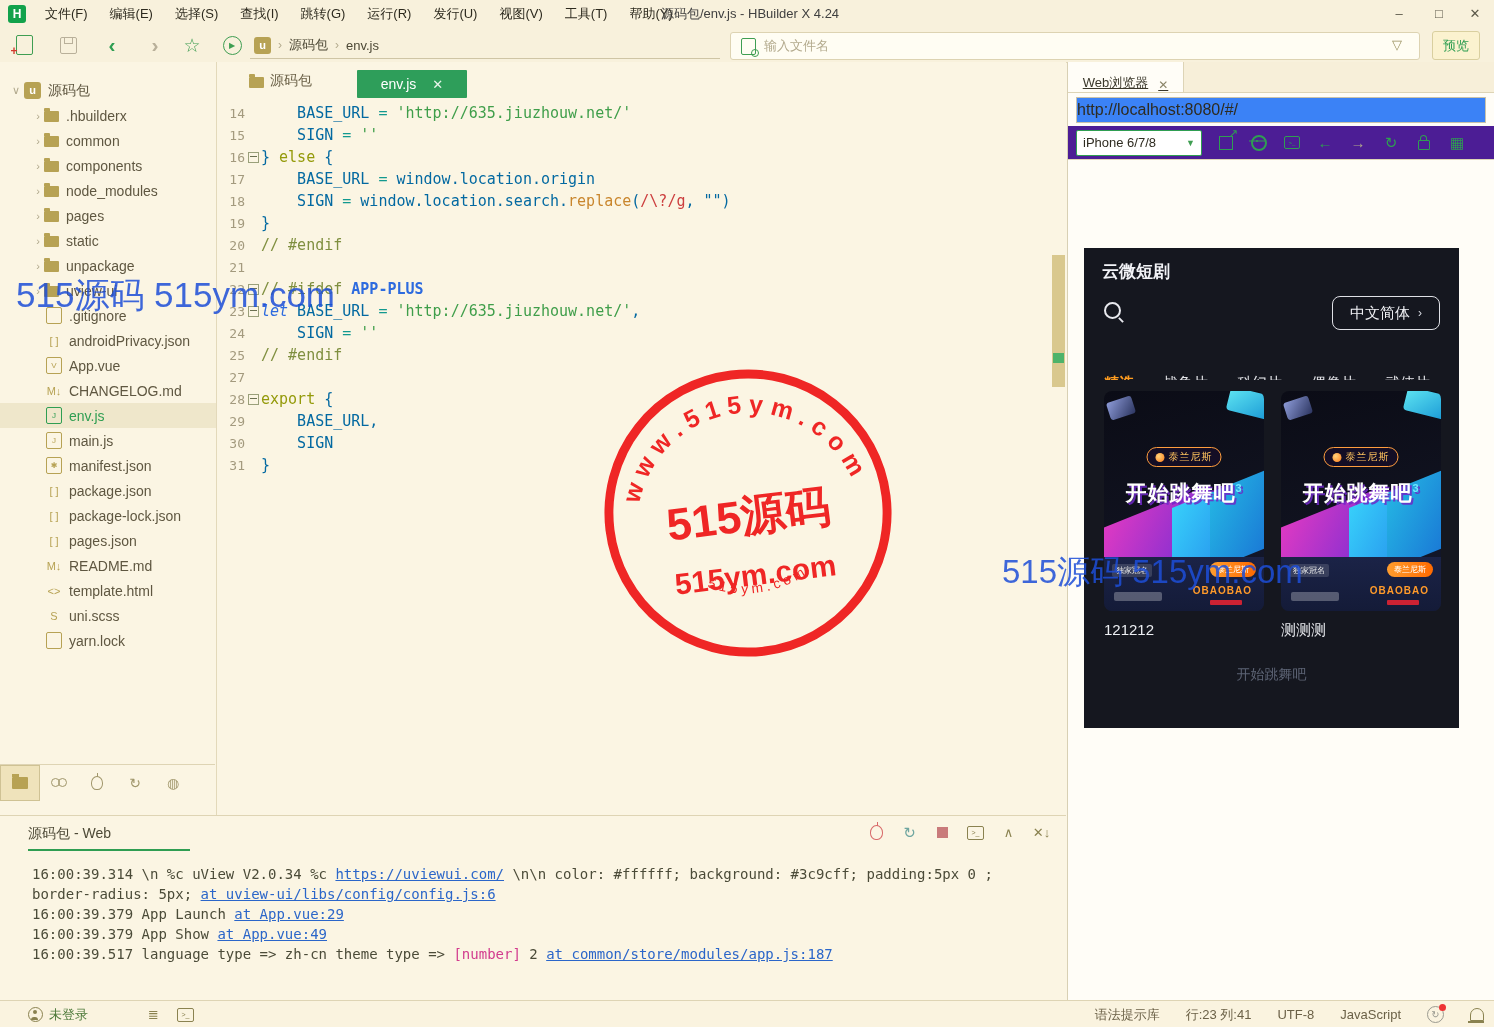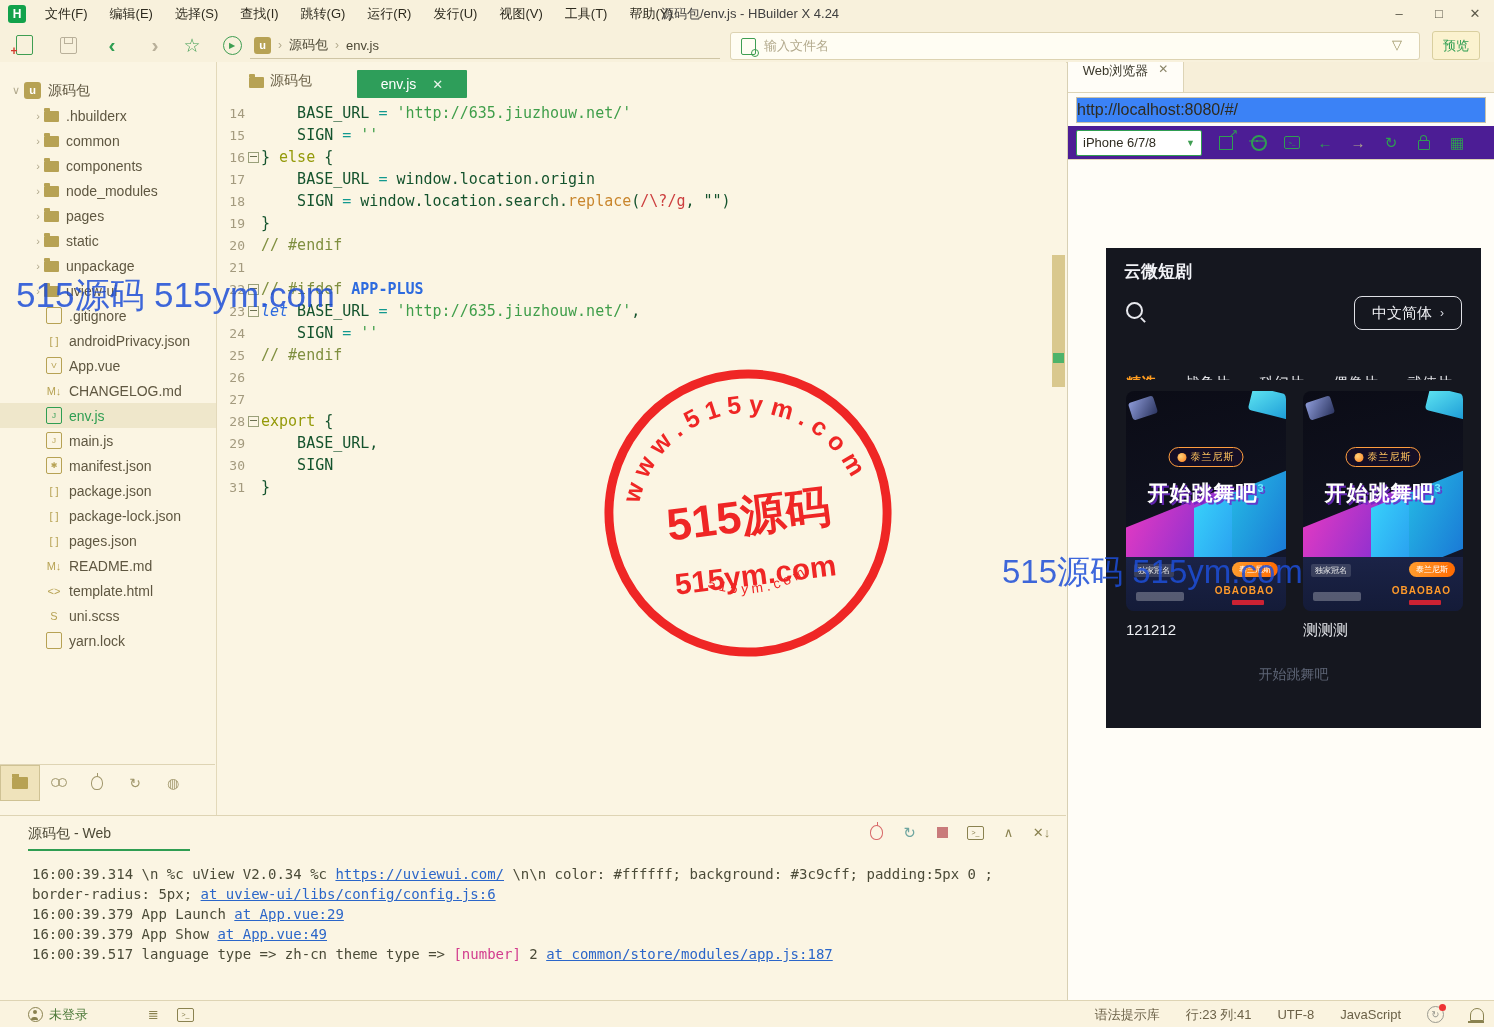--- a/index.html
+++ b/index.html
@@ -69,21 +69,21 @@
   #group-label .ic-folder{margin-right:6px;}
   #tab-env{left:140px;top:8px;width:110px;height:28px;background:#2e9e5a;color:#fff;font-size:14px;
            display:flex;align-items:center;justify-content:center;border-radius:1px;}
   #tab-env .x{margin-left:16px;font-size:13px;color:#eaf6ec;}
   #code{left:0;top:40px;width:830px;font-family:"DejaVu Sans Mono","Liberation Mono",monospace;font-size:15px;}
   .cl{height:22px;display:flex;align-items:center;white-space:pre;}
   .ln{width:28px;text-align:right;color:#a39a7e;font-size:13px;flex:none;}
   .foldcol{width:16px;flex:none;display:flex;align-items:center;justify-content:center;}
   .foldbox{width:9px;height:9px;border:1px solid #9aa07a;position:relative;background:#fbf5e3;}
   .foldbox::after{content:"";position:absolute;left:1px;right:1px;top:3px;height:1px;background:#6b7052;}
-  .tk-plain{color:#14532d}.tk-op{color:#12998f}.tk-str{color:#3f9e4a}.tk-cmt{color:#7f8f3f}
+  .tk-plain{color:#0369a1}.tk-op{color:#12998f}.tk-str{color:#3f9e4a}.tk-cmt{color:#7f8f3f}
   .tk-kw{color:#949a0a}.tk-let{color:#2d6bdf;font-style:italic}.tk-pp{color:#2d6bdf;font-weight:bold}
   .tk-fn{color:#c9862d}.tk-rx{color:#cc3e3e}
   #scrollthumb{left:835px;top:193px;width:13px;height:132px;background:#d9c88e;}
   #scrollmark{left:836px;top:291px;width:11px;height:10px;background:#4db36a;}
   
   #console{left:0;top:815px;width:1066px;height:185px;background:#fbf5e3;border-top:1px solid #ded4b4;}
   #console-tab{left:28px;top:9px;font-size:14px;color:#4d4936;}
   #console-underline{left:28px;top:33px;width:162px;height:2px;background:#2f9e52;}
   #console-icons{right:16px;top:8px;display:flex;align-items:center;gap:16px;}
   .cic{width:17px;height:17px;display:flex;align-items:center;justify-content:center;font-size:13px;color:#8a8250;}
@@ -94,21 +94,21 @@
   .ic-term{width:15px;height:12px;border:1px solid #8a8250;border-radius:2px;font-size:7px;color:#8a8250;
            display:flex;align-items:center;justify-content:center;}
   #console-logs{left:32px;top:48px;width:1020px;font-family:"DejaVu Sans Mono","Liberation Mono",monospace;
                 font-size:14px;line-height:20px;color:#4b4b38;}
   .clog{margin-bottom:0;}
   .ck-t{color:#4b4b38}.ck-link{color:#2b66c9;text-decoration:underline}.ck-num{color:#d23c8e}
   
   #rightpanel{left:1067px;top:62px;width:427px;height:938px;background:#fffdf7;border-left:1px solid #d8d0b4;}
   #web-tabstrip{left:0;top:0;width:427px;height:30px;background:#f7efd9;border-bottom:1px solid #ddd4b6;}
   #web-tab{left:0;top:0;width:115px;height:30px;background:#fffdf7;border-right:1px solid #ddd4b6;
-           display:flex;align-items:flex-start;justify-content:center;font-size:13px;color:#3a372a;gap:10px;}
+           display:flex;align-items:flex-end;justify-content:center;font-size:13px;color:#3a372a;gap:10px;text-decoration:underline;}
   #web-tab .x{color:#8a8468;font-size:12px;}
   #urlrow{left:0;top:31px;width:427px;height:33px;background:#fffdf7;display:flex;align-items:center;}
   #urlbox{margin-left:8px;width:408px;height:24px;background:#3b82f6;border:1px solid #c9c2ab;
           font-size:16px;color:#2e2b20;display:flex;align-items:center;}
   #devrow{left:0;top:64px;width:427px;height:33px;background:#4c1d95;border-bottom:1px solid #ddd4b6;
           display:flex;align-items:center;}
   #devselect{margin-left:8px;width:112px;height:24px;background:#fff;border:1px solid #2f9e52;border-radius:2px;
              font-size:13px;color:#2e2b20;display:flex;align-items:center;justify-content:space-between;padding:0 6px;}
   #devselect .caret{color:#3f9e52;font-size:9px;}
   .bic{margin-left:15px;width:18px;height:18px;display:flex;align-items:center;justify-content:center;
@@ -118,21 +118,21 @@
   .ic-gear{width:12px;height:12px;border:2px solid #2f9e52;border-radius:50%;position:relative;}
   .ic-gear::before{content:"";position:absolute;left:3px;top:3px;width:2px;height:2px;background:#2f9e52;border-radius:50%;}
   .ic-gear::after{content:"";position:absolute;left:-4px;top:3px;width:16px;height:2px;background:#2f9e52;opacity:.5;}
   .ic-termg{width:14px;height:11px;border:1px solid #2f9e52;border-radius:2px;font-size:6px;color:#2f9e52;
             display:flex;align-items:center;justify-content:center;}
   .ic-lock{width:10px;height:8px;border:1.5px solid #2f9e52;border-radius:1px;position:relative;margin-top:5px;}
   .ic-lock::before{content:"";position:absolute;left:1px;top:-6px;width:5px;height:5px;border:1.5px solid #2f9e52;
                    border-bottom:none;border-radius:4px 4px 0 0;}
   .gray{color:#b0a88c !important;}
   
-  #phone{left:38px;top:186px;width:375px;height:480px;background:#15171f;overflow:hidden;}
+  #phone{left:16px;top:186px;width:375px;height:480px;background:#15171f;overflow:hidden;}
   #app-title{left:18px;top:12px;font-size:17px;font-weight:bold;color:#f2f3f7;}
   #search-ic{left:20px;top:54px;width:13px;height:13px;border:2px solid #e8e9ee;border-radius:50%;}
   #search-ic::after{content:"";position:absolute;right:-5px;bottom:-4px;width:6px;height:2px;background:#e8e9ee;
                     transform:rotate(45deg);}
   #langpill{left:248px;top:48px;width:106px;height:32px;border:1px solid #dfe0e6;border-radius:8px;
             display:flex;align-items:center;justify-content:center;gap:8px;color:#f0f1f5;font-size:15px;}
   #langpill .ar{font-size:12px;color:#d6d8df;}
   #apptabs{left:20px;top:98px;width:355px;height:34px;display:flex;gap:29px;overflow:hidden;}
   .atab{font-size:15px;color:#e3e4e8;white-space:nowrap;position:relative;margin-top:28px;}
   .atab.on{color:#ff9d20;font-weight:bold;}
@@ -448,21 +448,20 @@
       <div class="cl"><span class="ln">16</span><span class="foldcol"><span class="foldbox"></span></span><span><span class="tk-plain">} </span><span class="tk-kw">else</span><span class="tk-plain"> {</span></span></div>
       <div class="cl"><span class="ln">17</span><span class="foldcol"></span><span><span class="tk-plain">    BASE_URL </span><span class="tk-op">= </span><span class="tk-plain">window.location.origin</span></span></div>
       <div class="cl"><span class="ln">18</span><span class="foldcol"></span><span><span class="tk-plain">    SIGN </span><span class="tk-op">= </span><span class="tk-plain">window.location.search.</span><span class="tk-fn">replace</span><span class="tk-plain">(</span><span class="tk-rx">/\?/g</span><span class="tk-plain">, "")</span></span></div>
       <div class="cl"><span class="ln">19</span><span class="foldcol"></span><span><span class="tk-plain">}</span></span></div>
       <div class="cl"><span class="ln">20</span><span class="foldcol"></span><span><span class="tk-cmt">// #endif</span></span></div>
       <div class="cl"><span class="ln">21</span><span class="foldcol"></span><span></span></div>
       <div class="cl"><span class="ln">22</span><span class="foldcol"><span class="foldbox"></span></span><span><span class="tk-cmt">// #ifdef </span><span class="tk-pp">APP-PLUS</span></span></div>
       <div class="cl"><span class="ln">23</span><span class="foldcol"><span class="foldbox"></span></span><span><span class="tk-let">let</span><span class="tk-plain"> BASE_URL </span><span class="tk-op">= </span><span class="tk-str">'http://635.jiuzhouw.net/'</span><span class="tk-plain">,</span></span></div>
       <div class="cl"><span class="ln">24</span><span class="foldcol"></span><span><span class="tk-plain">    SIGN </span><span class="tk-op">= </span><span class="tk-str">''</span></span></div>
       <div class="cl"><span class="ln">25</span><span class="foldcol"></span><span><span class="tk-cmt">// #endif</span></span></div>
-      <div class="cl"><span class="ln">26</span><span class="foldcol"></span><span></span></div>
       <div class="cl"><span class="ln">27</span><span class="foldcol"></span><span></span></div>
       <div class="cl"><span class="ln">28</span><span class="foldcol"><span class="foldbox"></span></span><span><span class="tk-kw">export</span><span class="tk-plain"> {</span></span></div>
       <div class="cl"><span class="ln">29</span><span class="foldcol"></span><span><span class="tk-plain">    BASE_URL,</span></span></div>
       <div class="cl"><span class="ln">30</span><span class="foldcol"></span><span><span class="tk-plain">    SIGN</span></span></div>
       <div class="cl"><span class="ln">31</span><span class="foldcol"></span><span><span class="tk-plain">}</span></span></div>
     </div>
   <div id="scrollthumb" class="abs"></div>
   <div id="scrollmark" class="abs"></div>
 </div>
 

